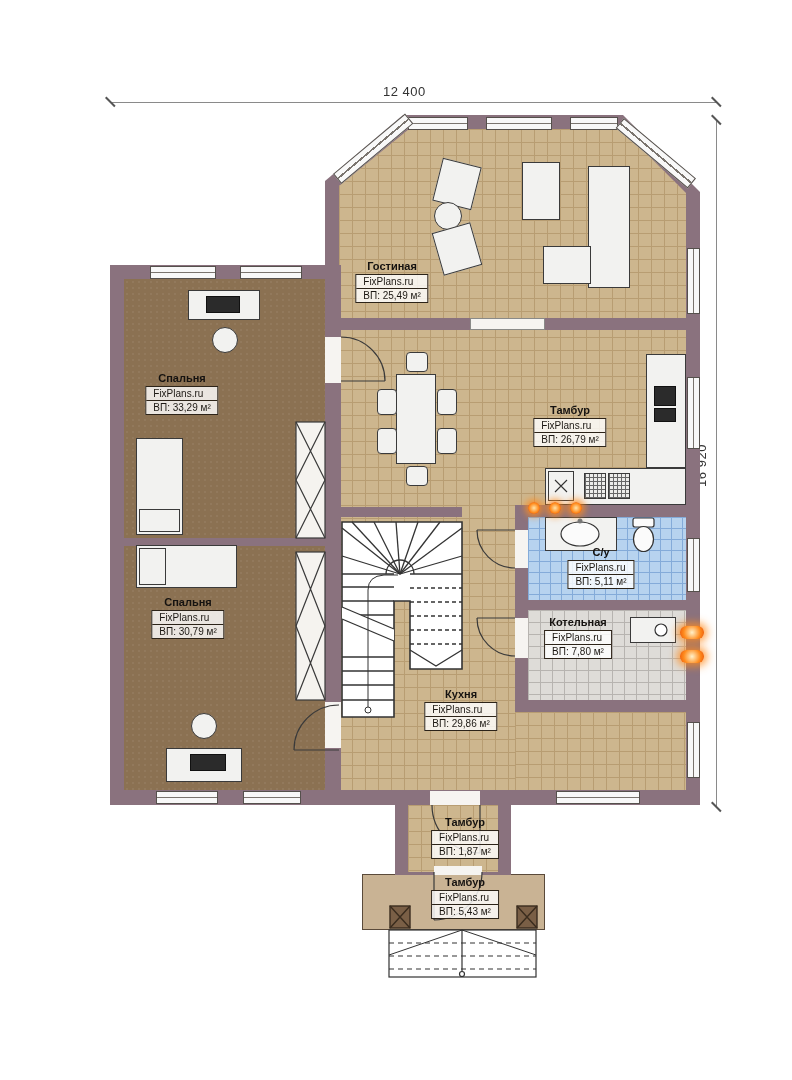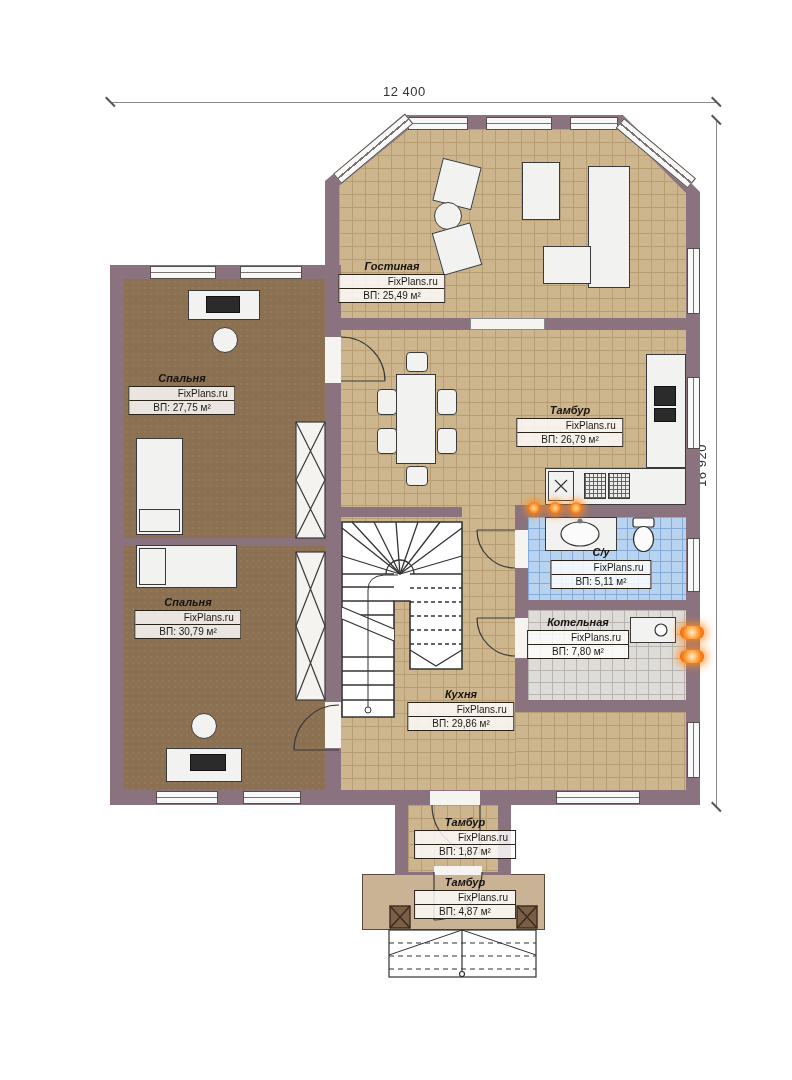--- a/index.html
+++ b/index.html
@@ -41,25 +41,25 @@
   .heat{position:absolute;border-radius:50%;
     background:radial-gradient(circle,#ffe3a8 0%,#ff8c1e 55%,#f26a10 75%);
     box-shadow:0 0 7px 3px rgba(255,140,30,.85);}
   .heat-bar{position:absolute;border-radius:6px;
     background:radial-gradient(circle,#fff1c9 0%,#ff8c1e 60%,#f26a10 85%);
     box-shadow:0 0 8px 3px rgba(255,140,30,.85);}
   
   .room-label{position:absolute;display:flex;flex-direction:column;align-items:center;
     transform:translateX(-50%);z-index:30;}
   .room-label .rname{font-size:11px;font-weight:bold;color:#151210;line-height:1.1;
-    margin-bottom:2px;white-space:nowrap;font-style:italic;}
+    margin-bottom:2px;white-space:nowrap;}
   .room-label .rbox{border:1.5px solid #2c2318;background:rgba(255,255,255,.82);
-    text-align:right;white-space:nowrap;}
+    text-align:left;white-space:nowrap;}
   .room-label .rsite{font-size:10px;color:#1c1813;padding:1px 7px;border-bottom:1.5px solid #2c2318;}
-  .room-label .rarea{font-size:10px;color:#1c1813;padding:1px 24px;}
+  .room-label .rarea{font-size:10px;color:#1c1813;padding:1px 7px;}
   
   .dim-line{position:absolute;background:#8a8a8a;}
   .dim-tick{position:absolute;width:13px;height:1.5px;background:#555;}
   .dim-text{position:absolute;font-size:13px;color:#333;letter-spacing:.5px;}
   svg.overlay{position:absolute;left:0;top:0;pointer-events:none;z-index:20;}
 </style>
 </head>
 <body>
 
 <div class="plan">
@@ -268,21 +268,21 @@
     <div class="rbox">
       <div class="rsite">FixPlans.ru</div>
       <div class="rarea">ВП: 25,49 м²</div>
     </div>
   </div>
 
   <div class="room-label" style="left:182px;top:372px;">
     <div class="rname">Спальня</div>
     <div class="rbox">
       <div class="rsite">FixPlans.ru</div>
-      <div class="rarea">ВП: 27,75 м²</div>
+      <div class="rarea">ВП: 33,29 м²</div>
     </div>
   </div>
 
   <div class="room-label" style="left:570px;top:404px;">
     <div class="rname">Тамбур</div>
     <div class="rbox">
       <div class="rsite">FixPlans.ru</div>
       <div class="rarea">ВП: 26,79 м²</div>
     </div>
   </div>
@@ -324,17 +324,17 @@
     <div class="rbox">
       <div class="rsite">FixPlans.ru</div>
       <div class="rarea">ВП: 1,87 м²</div>
     </div>
   </div>
 
   <div class="room-label" style="left:465px;top:876px;">
     <div class="rname">Тамбур</div>
     <div class="rbox">
       <div class="rsite">FixPlans.ru</div>
-      <div class="rarea">ВП: 4,87 м²</div>
+      <div class="rarea">ВП: 5,43 м²</div>
     </div>
   </div>
 
 </div>
 
 </body></html>

